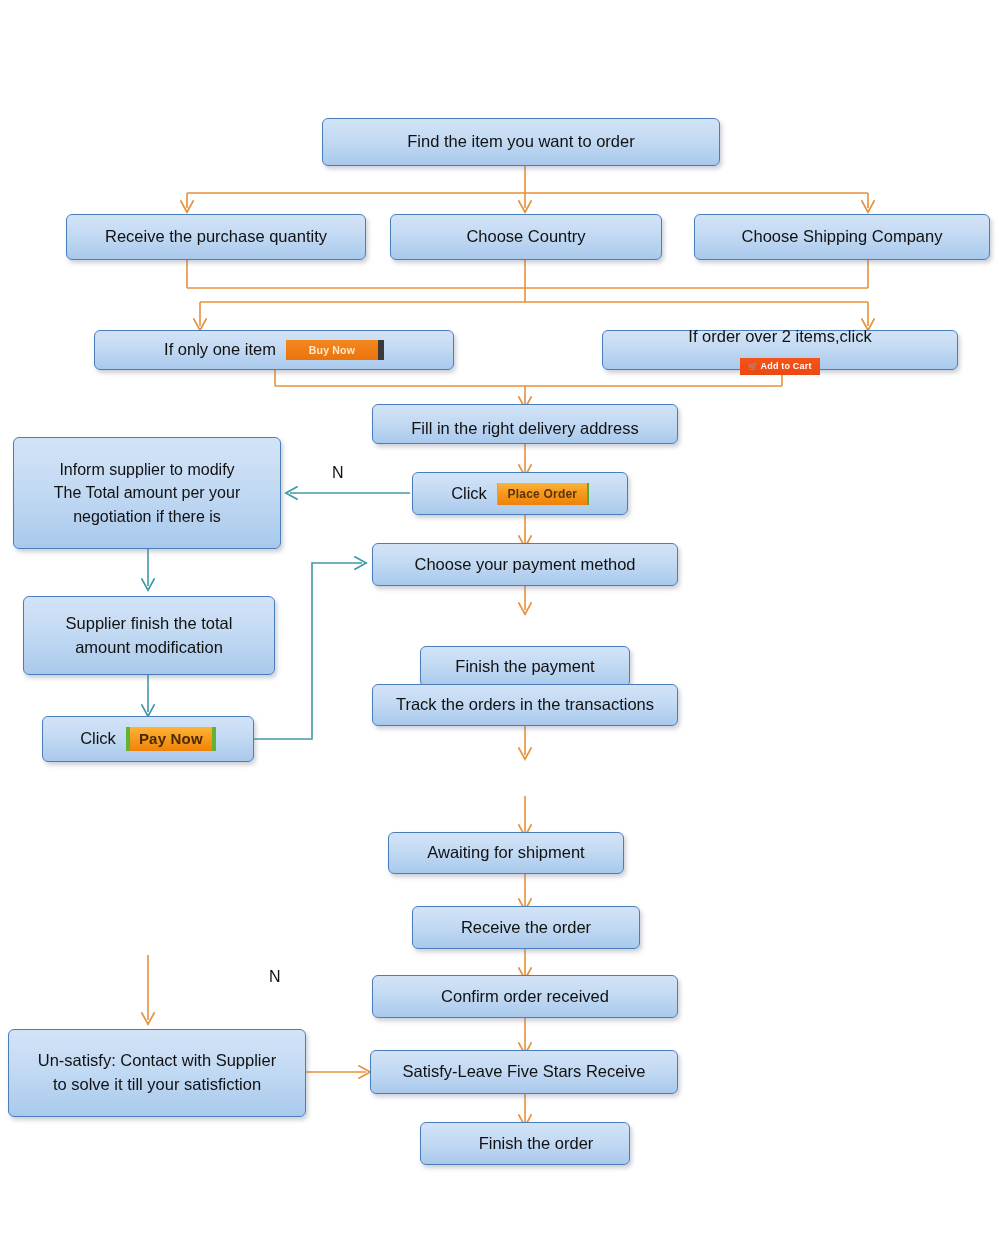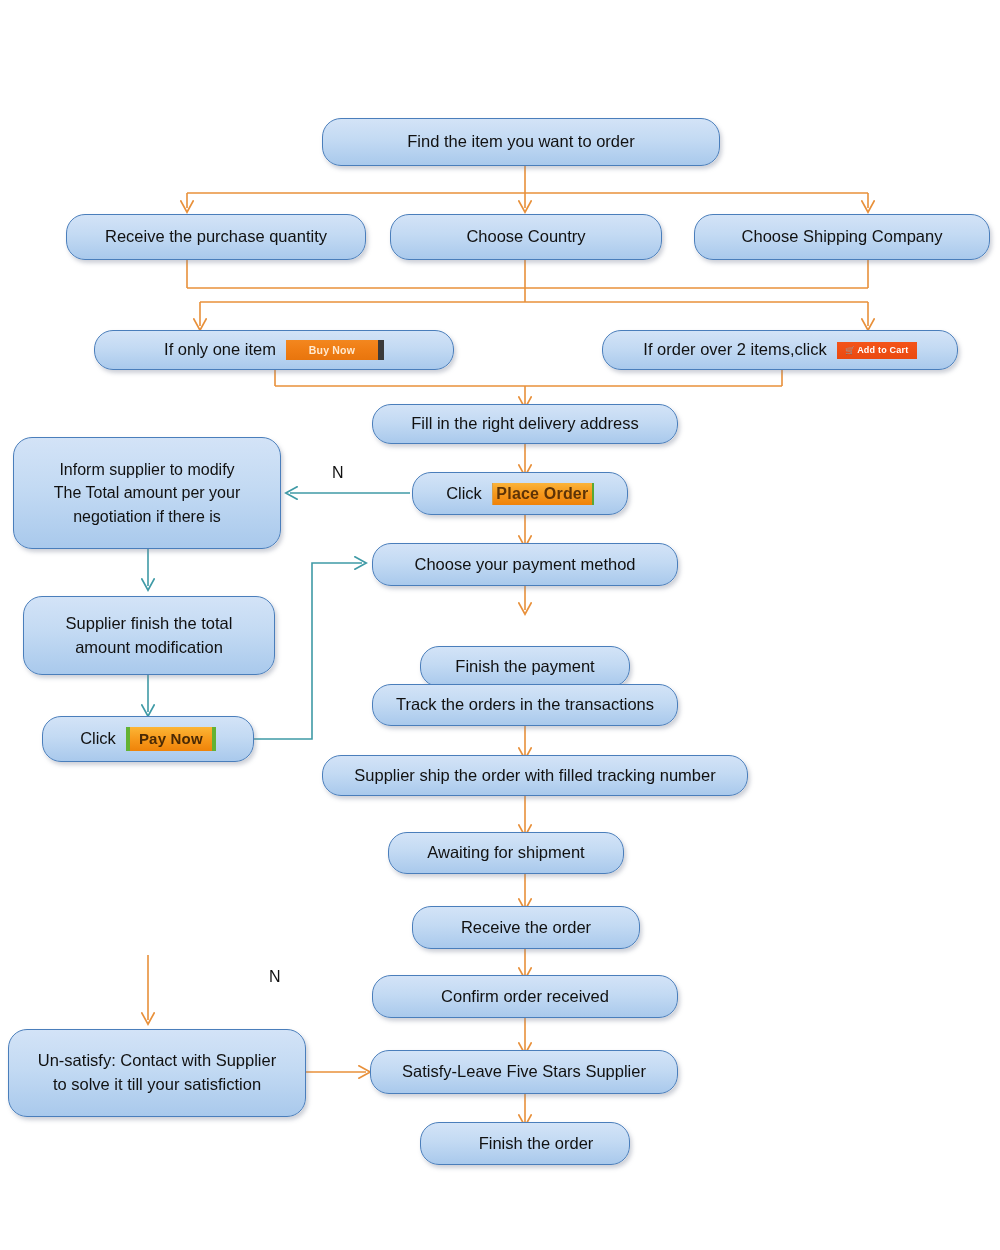--- a/index.html
+++ b/index.html
@@ -15,21 +15,21 @@
     width: 1000px;
     height: 1250px;
     background: #ffffff;
     overflow: hidden;
   }
   
   .node {
     position: absolute;
     box-sizing: border-box;
     border: 1px solid #4a7ebb;
-    border-radius: 19px;
+    border-radius: 6px;
     background: linear-gradient(to bottom, #d3e3f7 0%, #c3daf3 45%, #a9c9ec 100%);
     box-shadow: 2px 3px 4px rgba(120,130,150,0.38);
     display: flex;
     align-items: center;
     justify-content: center;
     text-align: center;
     color: #111111;
     font-size: 16.5px;
     line-height: 1.45;
     padding: 2px 10px;
@@ -58,24 +58,24 @@
     border-right: 6px solid #3a3a3a;
   }
   .btn-addcart {
     width: 80px; height: 17px; line-height: 17px;
     background: linear-gradient(to bottom,#f4541a 0%, #ea4a10 100%);
     color: #ffffff;
     font-size: 9px;
   }
   .btn-addcart .cart-glyph { font-size: 8px; margin-right: 2px; opacity:.9; }
   .btn-placeorder {
-    width: 102px; height: 22px; line-height: 22px;
+    width: 92px; height: 22px; line-height: 22px;
     background: linear-gradient(to bottom,#fbb33a 0%, #f59a1e 45%, #ef8209 100%);
     color: #5d3307;
-    font-size: 16px;
+    font-size: 12px;
     border-right: 2px solid #5aa832;
     border-left: 1px solid #d8a04a;
   }
   .btn-paynow {
     width: 90px; height: 24px; line-height: 24px;
     background: linear-gradient(to bottom,#fcb535 0%, #f79a1c 50%, #ef8309 100%);
     color: #4a2a05;
     font-size: 15px;
     border-left: 4px solid #63b233;
     border-right: 4px solid #63b233;
@@ -180,26 +180,26 @@
 
   <div class="node" style="left:694px; top:214px; width:296px; height:46px;">
     <span class="label">Choose Shipping Company</span>
   </div>
 
   <div class="node inline" style="left:94px; top:330px; width:360px; height:40px;">
     <span class="label">If only one item</span>
     <span class="btn-img btn-buynow">Buy Now</span>
   </div>
 
-  <div class="node inline" style="left:602px; top:330px; width:356px; height:40px;">
+  <div class="node inline" style="left:602px; top:330px; width:356px; height:40px;flex-direction:column;">
     <span class="label">If order over 2 items,click</span>
     <span class="btn-img btn-addcart"><span class="cart-glyph">🛒</span><span>Add to Cart</span></span>
   </div>
 
-  <div class="node" style="left:372px; top:404px; width:306px; height:40px;">
+  <div class="node" style="left:372px; top:404px; width:306px; height:40px;align-items:flex-end;">
     <span class="label">Fill in the right delivery address</span>
   </div>
 
   <div class="node inline" style="left:412px; top:472px; width:216px; height:43px;">
     <span class="label">Click</span>
     <span class="btn-img btn-placeorder">Place Order</span>
   </div>
 
   <div class="node" style="left:13px; top:437px; width:268px; height:112px; font-size:16px;">
     <span class="label">Inform supplier to modify
@@ -222,38 +222,35 @@
   </div>
 
   <div class="node" style="left:420px; top:646px; width:210px; height:41px;">
     <span class="label">Finish the payment</span>
   </div>
 
   <div class="node" style="left:372px; top:684px; width:306px; height:42px;">
     <span class="label">Track the orders in the transactions</span>
   </div>
 
-  <div class="node" style="left:322px; top:755px; width:426px; height:41px;">
-    <span class="label">Supplier ship the order with filled tracking number</span>
-  </div>
 
   <div class="node" style="left:388px; top:832px; width:236px; height:42px;">
     <span class="label">Awaiting for shipment</span>
   </div>
 
   <div class="node" style="left:412px; top:906px; width:228px; height:43px;">
     <span class="label">Receive the order</span>
   </div>
 
   <div class="node" style="left:372px; top:975px; width:306px; height:43px;">
     <span class="label">Confirm order received</span>
   </div>
 
   <div class="node" style="left:370px; top:1050px; width:308px; height:44px;">
-    <span class="label">Satisfy-Leave Five Stars Supplier</span>
+    <span class="label">Satisfy-Leave Five Stars Receive</span>
   </div>
 
   <div class="node" style="left:420px; top:1122px; width:210px; height:43px;padding-left:32px;">
     <span class="label">Finish the order</span>
   </div>
 
   <div class="node" style="left:8px; top:1029px; width:298px; height:88px;">
     <span class="label">Un-satisfy: Contact with Supplier
 to solve it till your satisfiction</span>
   </div>

